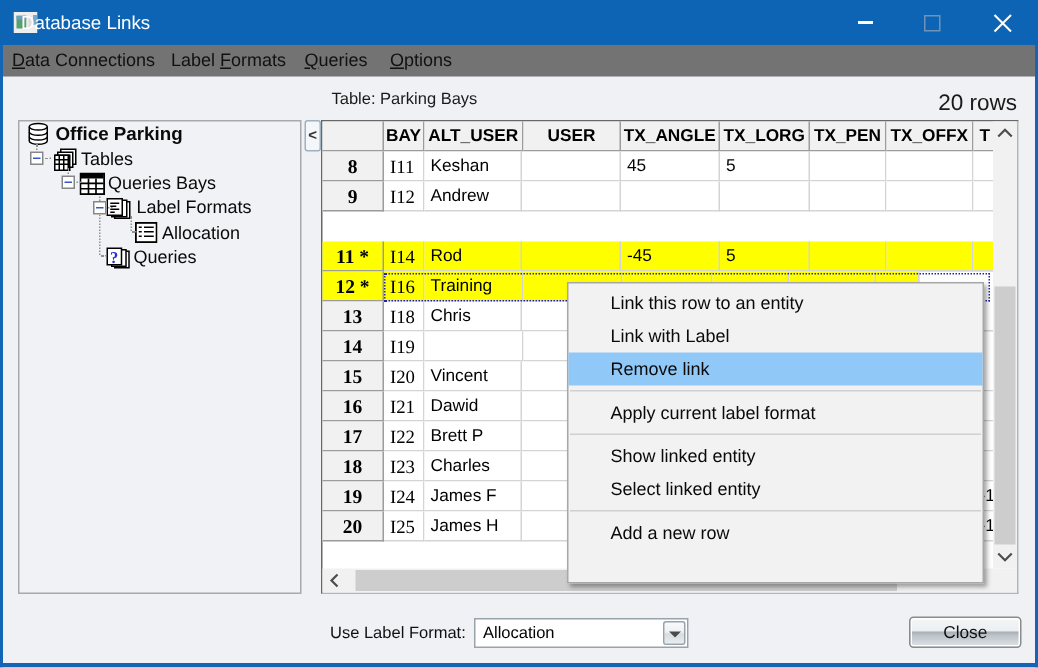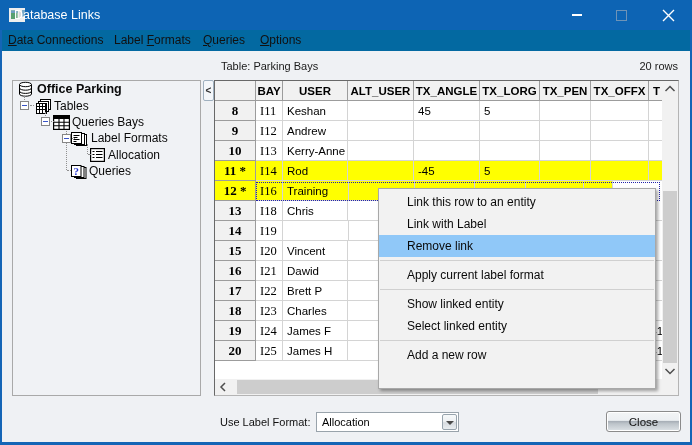--- a/index.html
+++ b/index.html
@@ -1,23 +1,23 @@
 <!DOCTYPE html>
 <html><head><meta charset="utf-8"><style>
 *{margin:0;padding:0;box-sizing:border-box}
 body{font-family:"Liberation Sans",sans-serif}
 #win{position:relative;width:692px;height:445px;background:#eff1f4;overflow:hidden}
 .abs{position:absolute}
 #title{left:0;top:0;width:692px;height:30px;background:#0d64b4}
 #title .t{left:14px;top:0;line-height:30px;font-size:12.5px;color:#fff}
-#mbar{left:0;top:30px;width:692px;height:21px;background:#0369a1;font-size:12px;color:#111}
+#mbar{left:0;top:30px;width:692px;height:21px;background:#737373;font-size:12px;color:#111}
 #mbar span.mi{position:absolute;top:0;line-height:20px}
 u{text-decoration:underline}
 #tbl-lbl{left:221px;top:60px;font-size:11px;color:#1a1a1a}
-#rows-lbl{right:14px;top:60px;font-size:11px;color:#1a1a1a}
+#rows-lbl{right:14px;top:60px;font-size:15px;color:#1a1a1a}
 
 #tree{left:12px;top:80px;width:189px;height:316px;border:1px solid #a9a9a9;background:#f0f2f5}
 .tt{position:absolute;font-size:12px;color:#0a0a0a;white-space:nowrap}
 .exp{position:absolute;width:9px;height:9px;border:1px solid #868686;background:#fff}
 .exp::after{content:"";position:absolute;left:1px;top:3px;width:5px;height:1px;background:#3a55c8}
 .dv{position:absolute;border-left:1px dotted #909090;width:1px}
 .dh{position:absolute;border-top:1px dotted #909090;height:1px}
 #collapse{left:203px;top:80px;width:11px;height:21px;border:1px solid #9fb0bf;border-radius:2px;background:#f4f7fa;color:#333;font-size:10px;text-align:center;line-height:19px;font-weight:bold}
 
 #grid{left:214px;top:80px;width:465px;height:316px;background:#fff;border-top:1px solid #686868;border-left:1px solid #686868;border-right:1px solid #b4b4b4;border-bottom:1px solid #b4b4b4}
@@ -133,22 +133,22 @@
 <div class="tt" style="left:91px;top:131px">Label Formats</div>
 <div class="tt" style="left:108px;top:148px">Allocation</div>
 <div class="tt" style="left:89px;top:164px">Queries</div>
 </div>
   <div class="abs" id="collapse">&lt;</div>
 
   <div class="abs" id="grid">
 <div class="hrow">
         <div class="hc" style="width:41px"></div>
         <div class="hc" style="width:27px">BAY</div>
+        <div class="hc" style="width:66px">ALT_USER</div>
         <div class="hc" style="width:65px">USER</div>
-        <div class="hc" style="width:66px">ALT_USER</div>
         <div class="hc" style="width:66px">TX_ANGLE</div>
         <div class="hc" style="width:60px">TX_LORG</div>
         <div class="hc" style="width:51px">TX_PEN</div>
         <div class="hc" style="width:58px">TX_OFFX</div>
         <div class="hc" style="width:29px;text-align:left;padding-left:4px">T</div>
       </div>
 <div class="row" style="top:20px">
         <div class="rh" style="width:41px">8</div>
         <div class="dc bay" style="width:27px">I11</div>
         <div class="dc" style="width:65px">Keshan</div>
@@ -156,31 +156,20 @@
         <div class="dc" style="width:66px">45</div>
         <div class="dc" style="width:60px">5</div>
         <div class="dc" style="width:51px"></div>
         <div class="dc" style="width:58px"></div>
         <div class="dc" style="width:29px"></div>
       </div>
 <div class="row" style="top:40px">
         <div class="rh" style="width:41px">9</div>
         <div class="dc bay" style="width:27px">I12</div>
         <div class="dc" style="width:65px">Andrew</div>
-        <div class="dc" style="width:66px"></div>
-        <div class="dc" style="width:66px"></div>
-        <div class="dc" style="width:60px"></div>
-        <div class="dc" style="width:51px"></div>
-        <div class="dc" style="width:58px"></div>
-        <div class="dc" style="width:29px"></div>
-      </div>
-<div class="row" style="top:60px">
-        <div class="rh" style="width:41px">10</div>
-        <div class="dc bay" style="width:27px">I13</div>
-        <div class="dc" style="width:65px">Kerry-Anne</div>
         <div class="dc" style="width:66px"></div>
         <div class="dc" style="width:66px"></div>
         <div class="dc" style="width:60px"></div>
         <div class="dc" style="width:51px"></div>
         <div class="dc" style="width:58px"></div>
         <div class="dc" style="width:29px"></div>
       </div>
 <div class="row yel" style="top:80px">
         <div class="rh" style="width:41px">11 *</div>
         <div class="dc bay" style="width:27px">I14</div>

